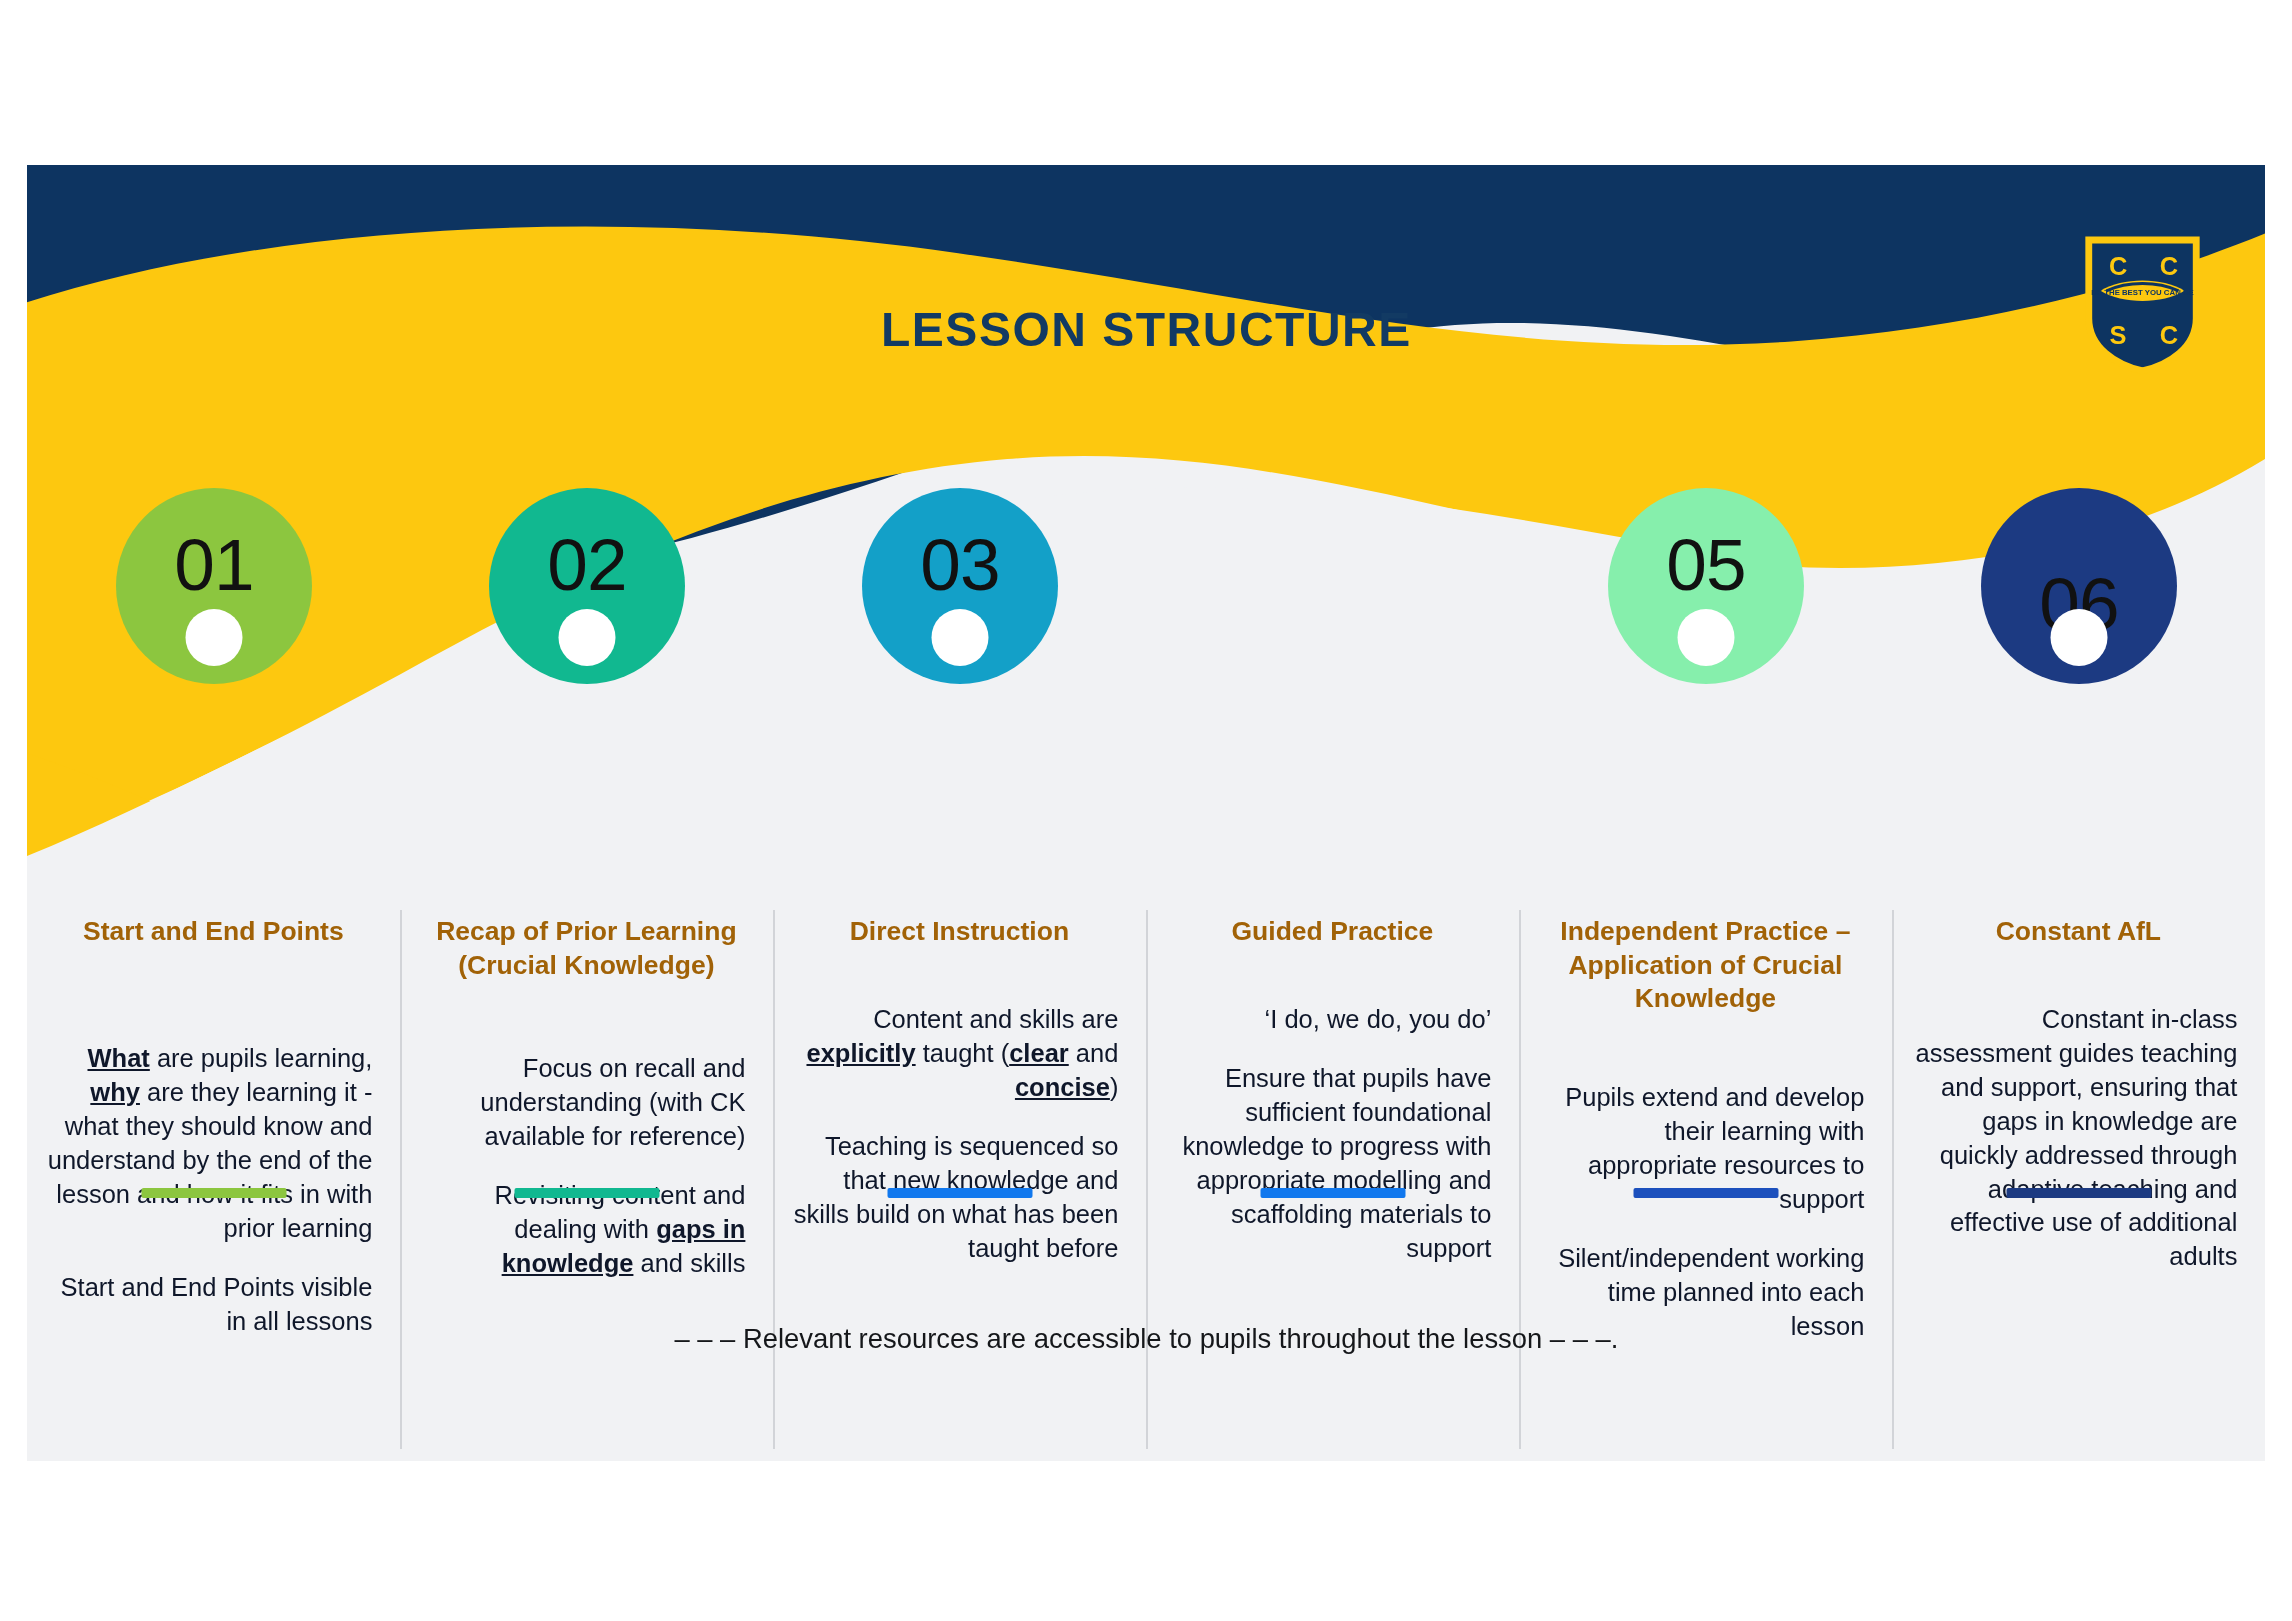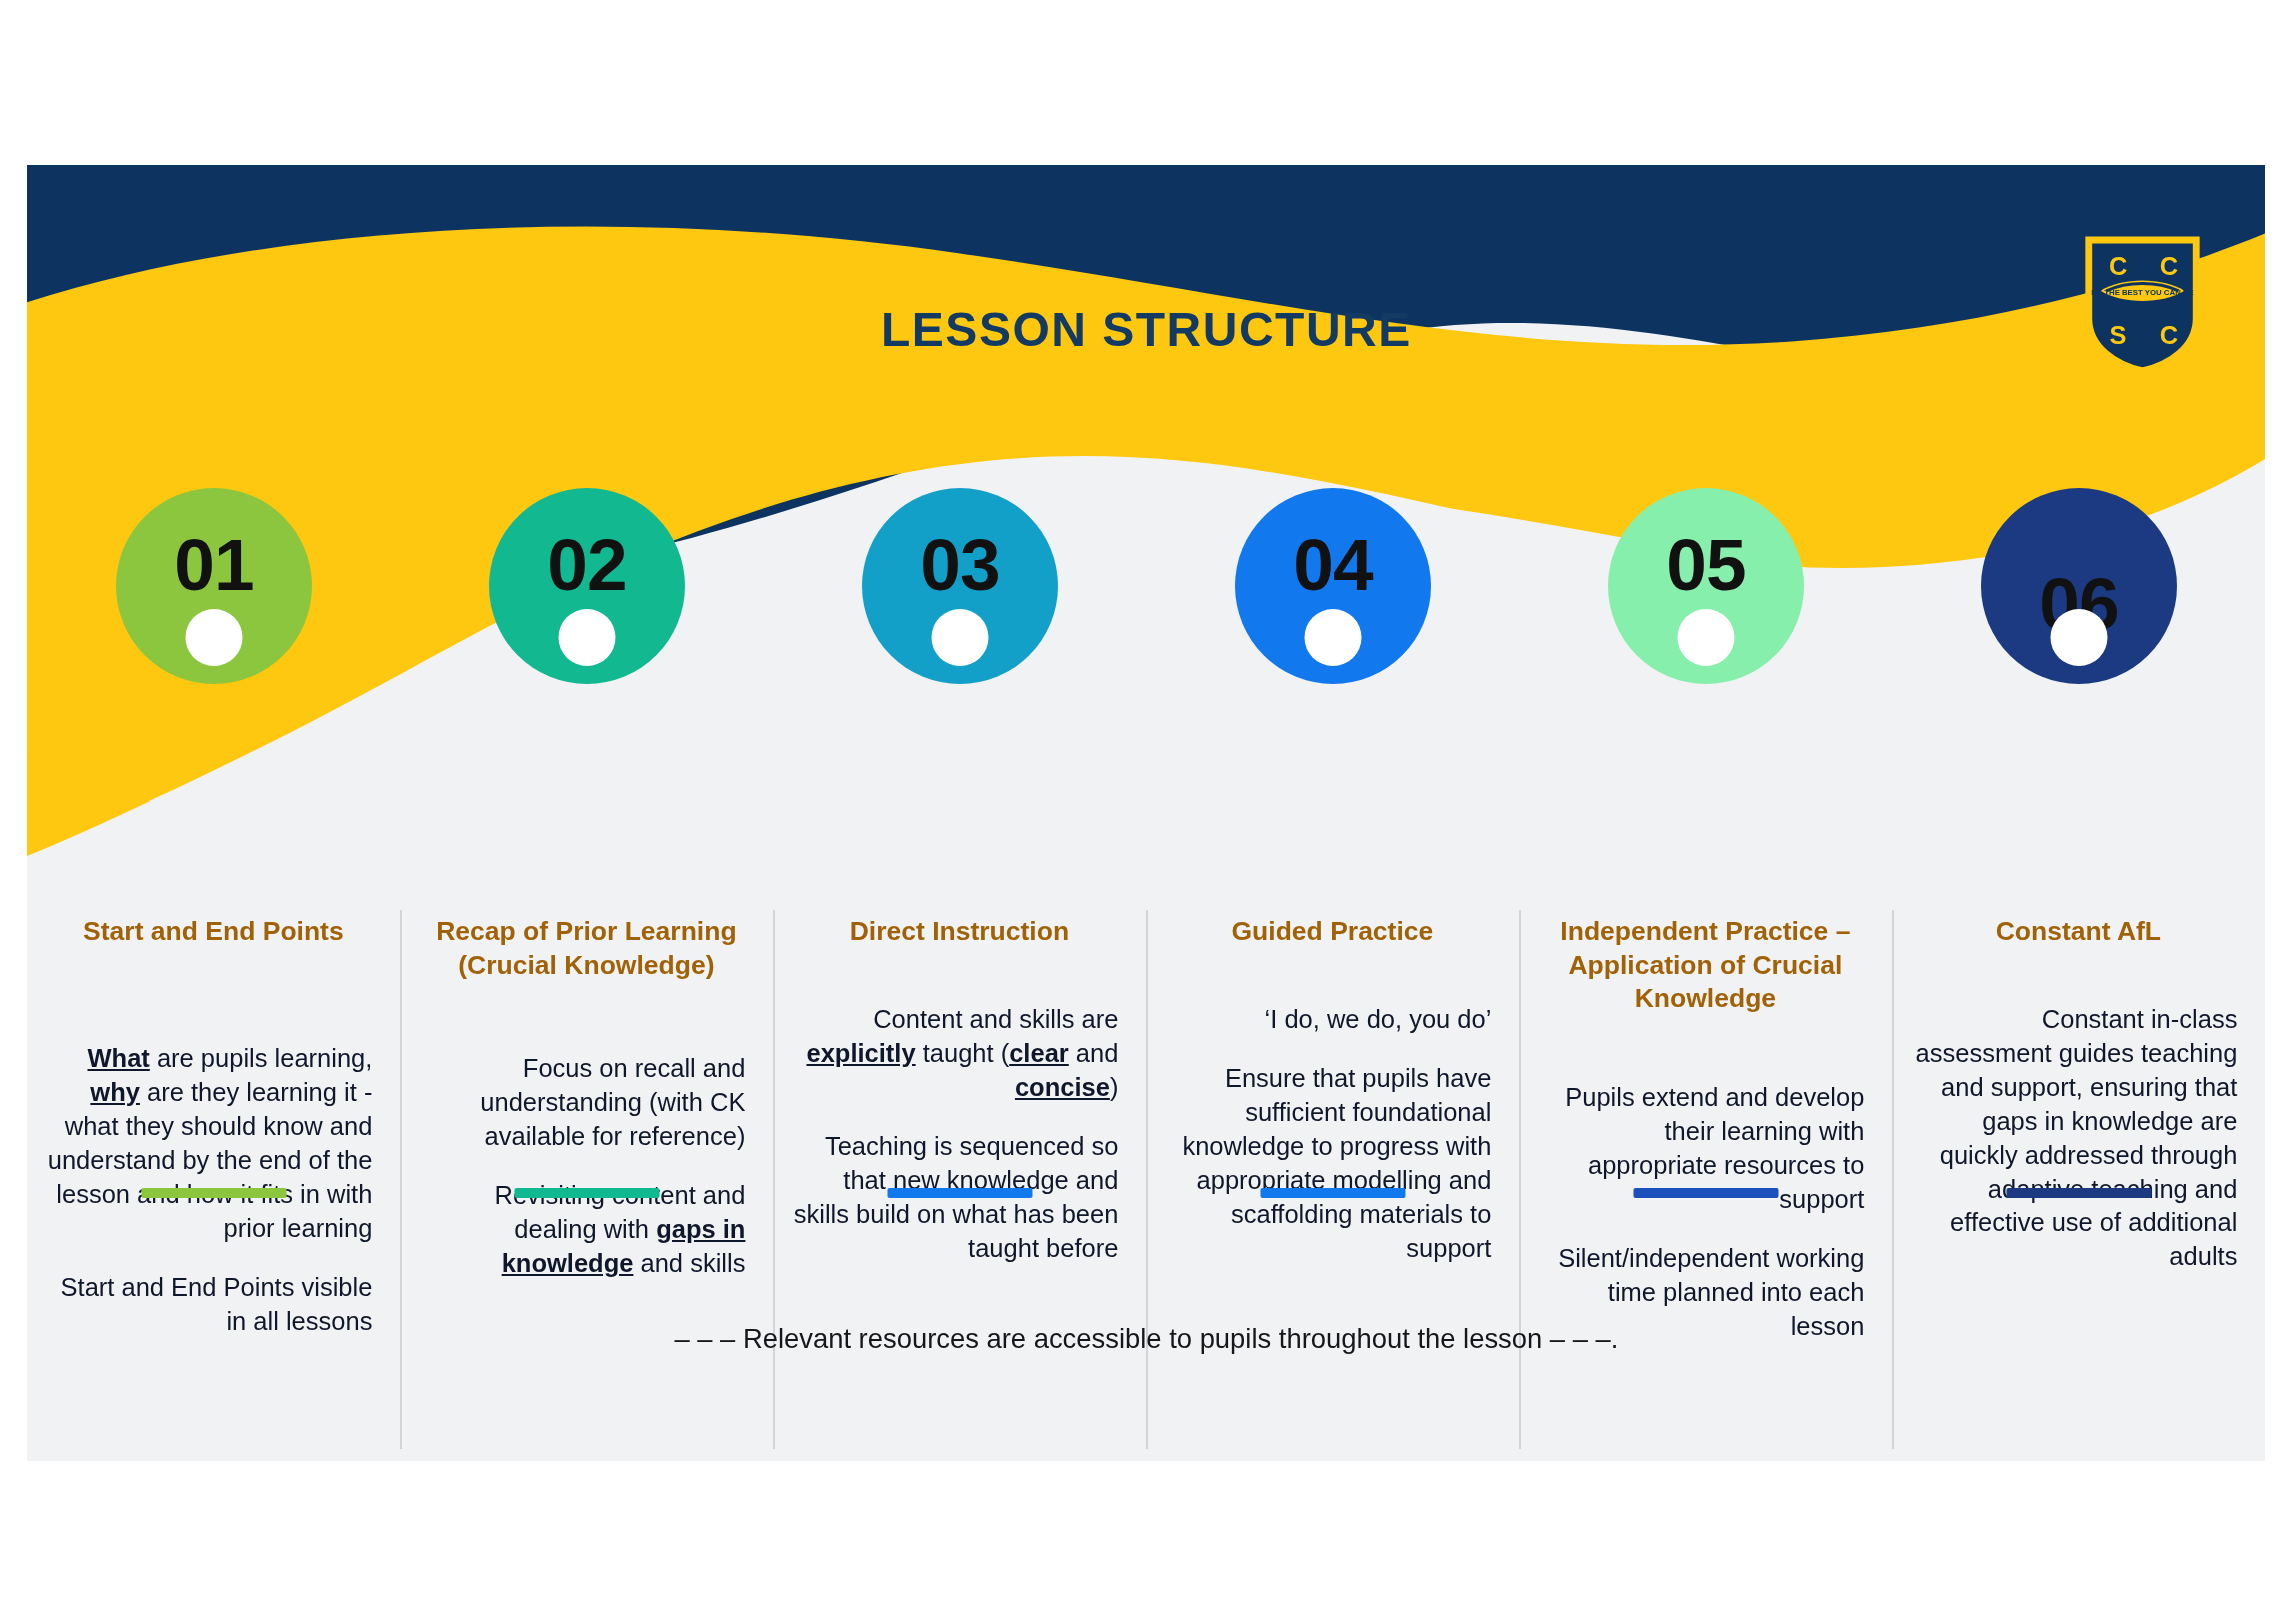--- a/index.html
+++ b/index.html
@@ -90,21 +90,21 @@
     width: 196px;
     height: 196px;
     border-radius: 50%;
     display: flex;
     align-items: flex-start;
     justify-content: center;
   }
   .circle .num {
     margin-top: 35px;
     font-size: 73px;
-    font-weight: bold;
+    font-weight: normal;
     color: #111111;
     letter-spacing: -1px;
   }
   .circle .dot {
     position: absolute;
     bottom: 17.6px;
     left: 50%;
     transform: translateX(-50%);
     width: 57px;
     height: 57px;
@@ -232,24 +232,20 @@
       </div>
       <div class="heading">Direct Instruction</div>
       <div class="body">
         <p>Content and skills are <b><u>explicitly</u></b> taught (<b><u>clear</u></b> and <b><u>concise</u></b>)</p>
         <p>Teaching is sequenced so that new knowledge and skills build on what has been taught before</p>
       </div>
       <div class="underbar" style="background:#1178ee;"></div>
     </div>
 
     <div class="col">
-      <div class="circle" style="background:#1178ee;">
-        <span class="num">04</span>
-        <span class="dot"></span>
-      </div>
       <div class="heading">Guided Practice</div>
       <div class="body">
         <p style="font-weight:normal;">‘I do, we do, you do’</p>
         <p>Ensure that pupils have sufficient foundational knowledge to progress with appropriate modelling and scaffolding materials to support</p>
       </div>
       <div class="underbar" style="background:#1178ee;"></div>
     </div>
 
     <div class="col h5">
       <div class="circle" style="background:#86efac;">

